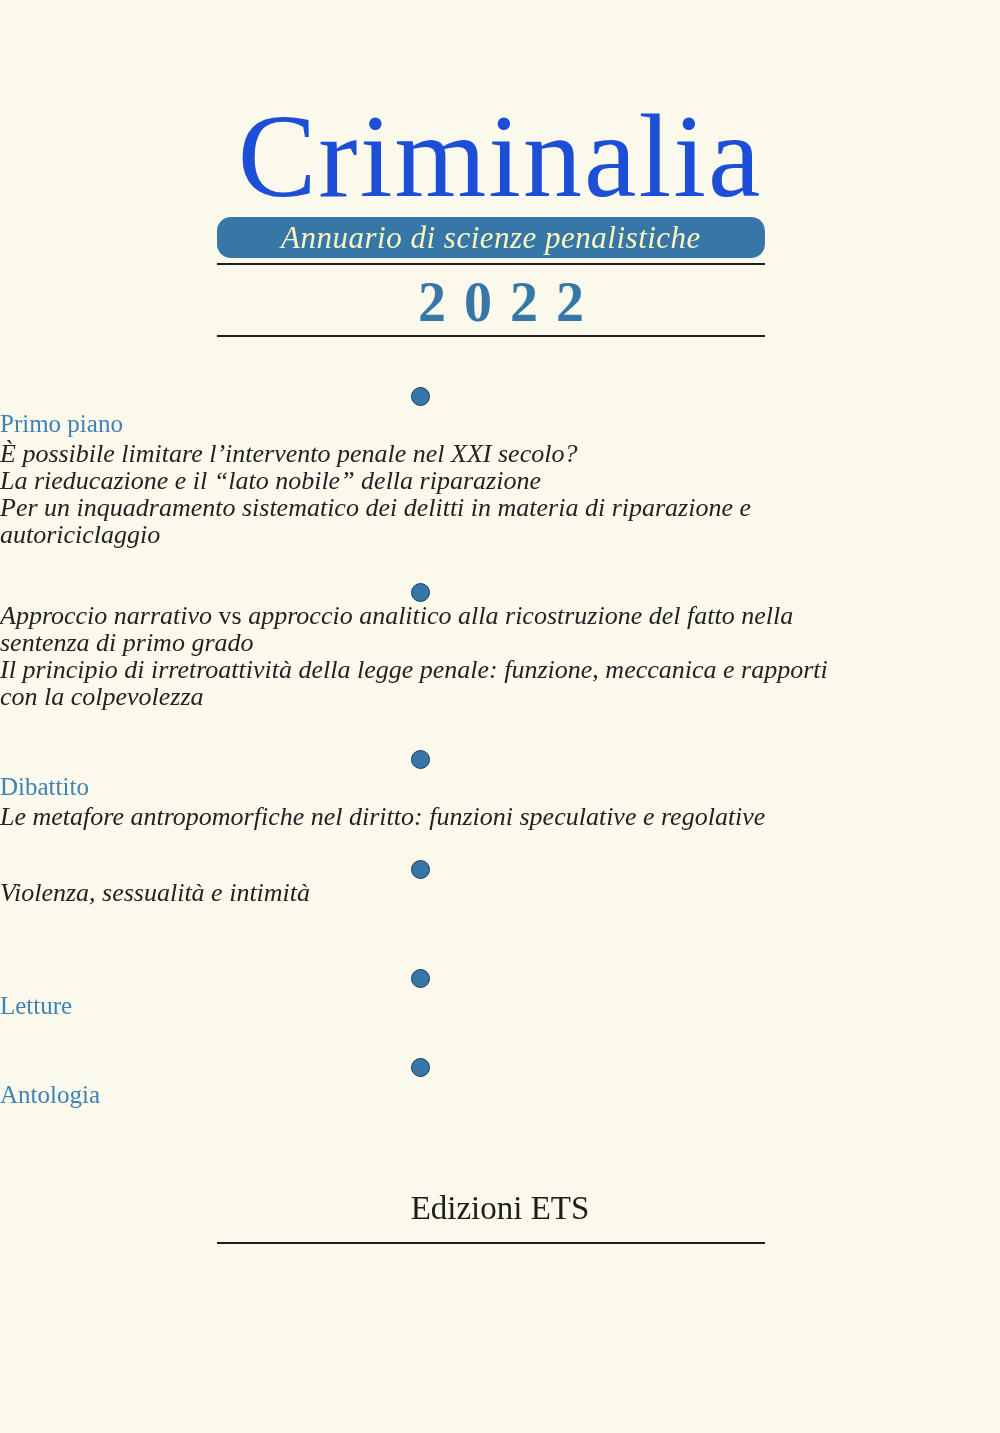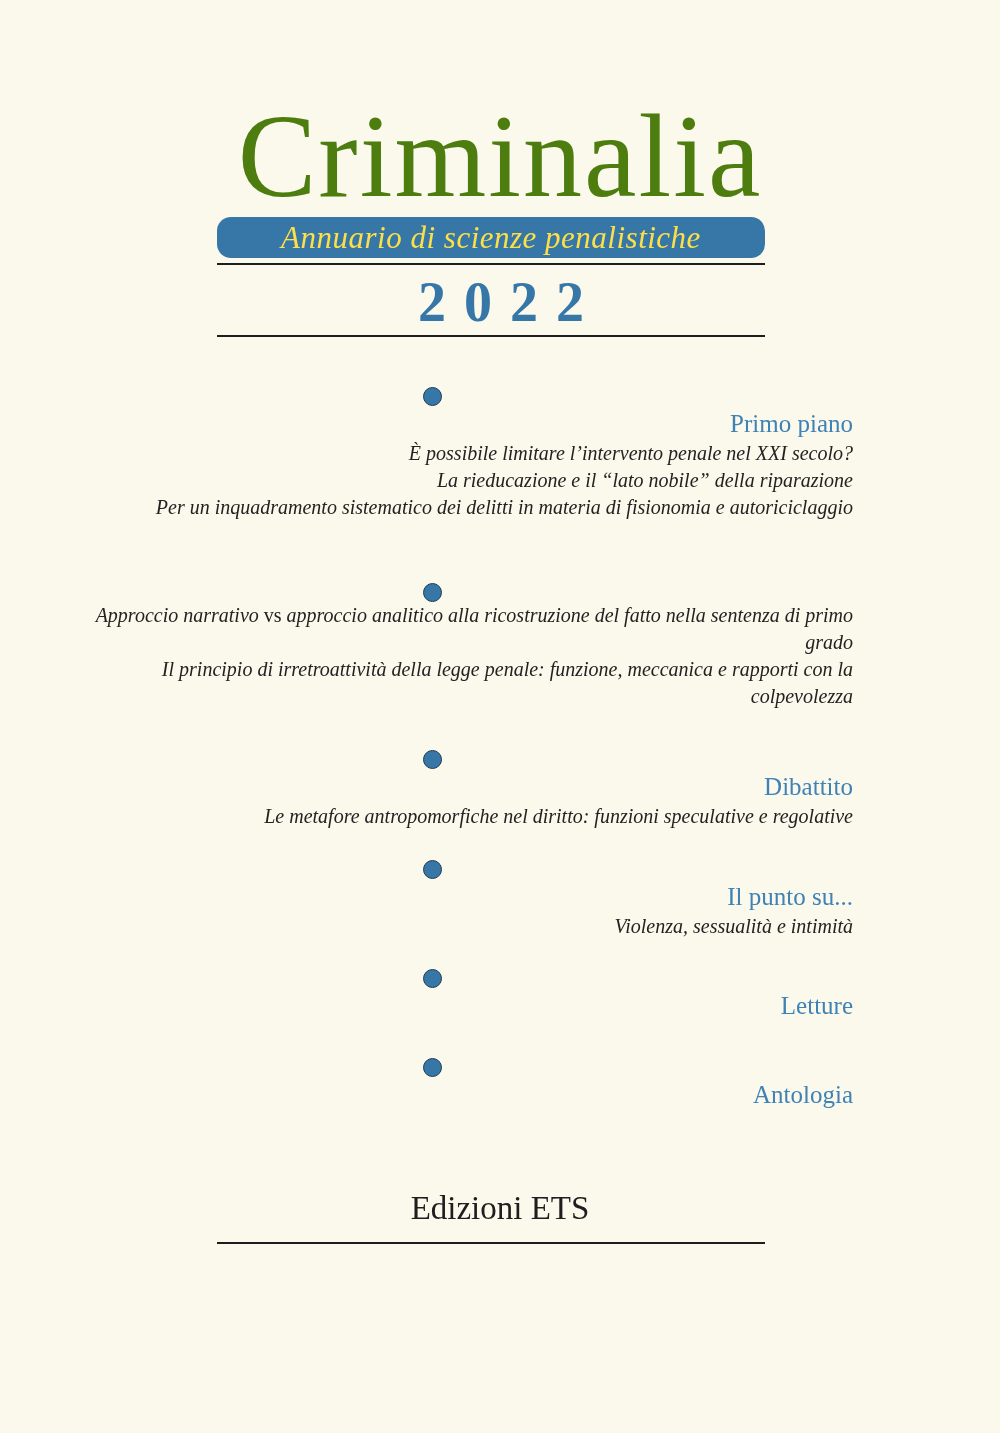--- a/index.html
+++ b/index.html
@@ -9,63 +9,63 @@
     position: relative;
     overflow: hidden;
     font-family: "Liberation Serif", "DejaVu Serif", serif;
     color: #1c1c1c;
   }
   .title {
     position: absolute; left: 0; width: 1000px; top: 92px;
     text-align: center;
     font-size: 118px; line-height: 130px;
     letter-spacing: 2px;
-    color: #4d7c0f;
+    color: #1d4ed8;
   }
   .pill {
     position: absolute; left: 217px; top: 217px;
     width: 548px; height: 41px;
     background: #3777a8;
     border-radius: 14px;
     text-align: center;
   }
   .pill span {
-    font-style: italic; color: #fde047;
+    font-style: italic; color: #fef9c3;
     font-size: 31px; line-height: 41px;
     letter-spacing: 0.5px;
   }
   .rule {
     position: absolute; left: 217px; width: 548px;
     height: 2px; background: #1e1e1e;
   }
   .year {
     position: absolute; left: 0; width: 1000px; top: 272px;
     text-align: center;
     font-size: 56px; line-height: 60px; font-weight: bold;
     letter-spacing: 18px; color: #3777a8;
     padding-left: 10px;
   }
   .section {
-    position: absolute; left: 12px; width: 841px;
-    text-align: right;
+    position: absolute; left: 0; width: 841px;
+    text-align: left;
   }
   .dot {
     display: block; margin: 0 auto;
     width: 19px; height: 19px; border-radius: 50%;
     background: #3777a8; border: 1.5px solid #1d3d55;
     box-sizing: border-box;
   }
   .sec-title {
     display: block; color: #3f82b5;
     font-size: 25px; line-height: 32px; margin-top: 2px;
   }
   .sec-title.bold { font-weight: normal; }
   .item {
     display: block; font-style: italic;
-    font-size: 20px; line-height: 27px; color: #222; margin-left: 44px;
+    font-size: 26px; line-height: 27px; color: #222;
   }
   .roman { font-style: normal; }
   .publisher {
     position: absolute; left: 0; width: 1000px; top: 1188px;
     text-align: center; font-size: 33px; line-height: 40px; color: #1e1e1e;
   }
 </style>
 </head>
 <body>
 
@@ -77,38 +77,37 @@
 
 <div class="rule" style="top:263px;"></div>
 <div class="year">2022</div>
 <div class="rule" style="top:335px;"></div>
 
 <div class="section" style="top:387px;">
   <span class="dot"></span>
   <span class="sec-title">Primo piano</span>
   <span class="item">È possibile limitare l’intervento penale nel XXI secolo?</span>
   <span class="item">La rieducazione e il “lato nobile” della riparazione</span>
-  <span class="item">Per un inquadramento sistematico dei delitti in materia di fisionomia e autoriciclaggio</span>
+  <span class="item">Per un inquadramento sistematico dei delitti in materia di riparazione e autoriciclaggio</span>
 </div>
 
 <div class="section" style="top:583px;">
   <span class="dot"></span>
   <span class="item"><span>Approccio narrativo </span><span class="roman">vs</span><span> approccio analitico alla ricostruzione del fatto nella sentenza di primo grado</span></span>
   <span class="item">Il principio di irretroattività della legge penale: funzione, meccanica e rapporti con la colpevolezza</span>
 </div>
 
 <div class="section" style="top:750px;">
   <span class="dot"></span>
   <span class="sec-title bold">Dibattito</span>
   <span class="item">Le metafore antropomorfiche nel diritto: funzioni speculative e regolative</span>
 </div>
 
 <div class="section" style="top:860px;">
   <span class="dot"></span>
-  <span class="sec-title bold">Il punto su...</span>
   <span class="item">Violenza, sessualità e intimità</span>
 </div>
 
 <div class="section" style="top:969px;">
   <span class="dot"></span>
   <span class="sec-title bold">Letture</span>
 </div>
 
 <div class="section" style="top:1058px;">
   <span class="dot"></span>

